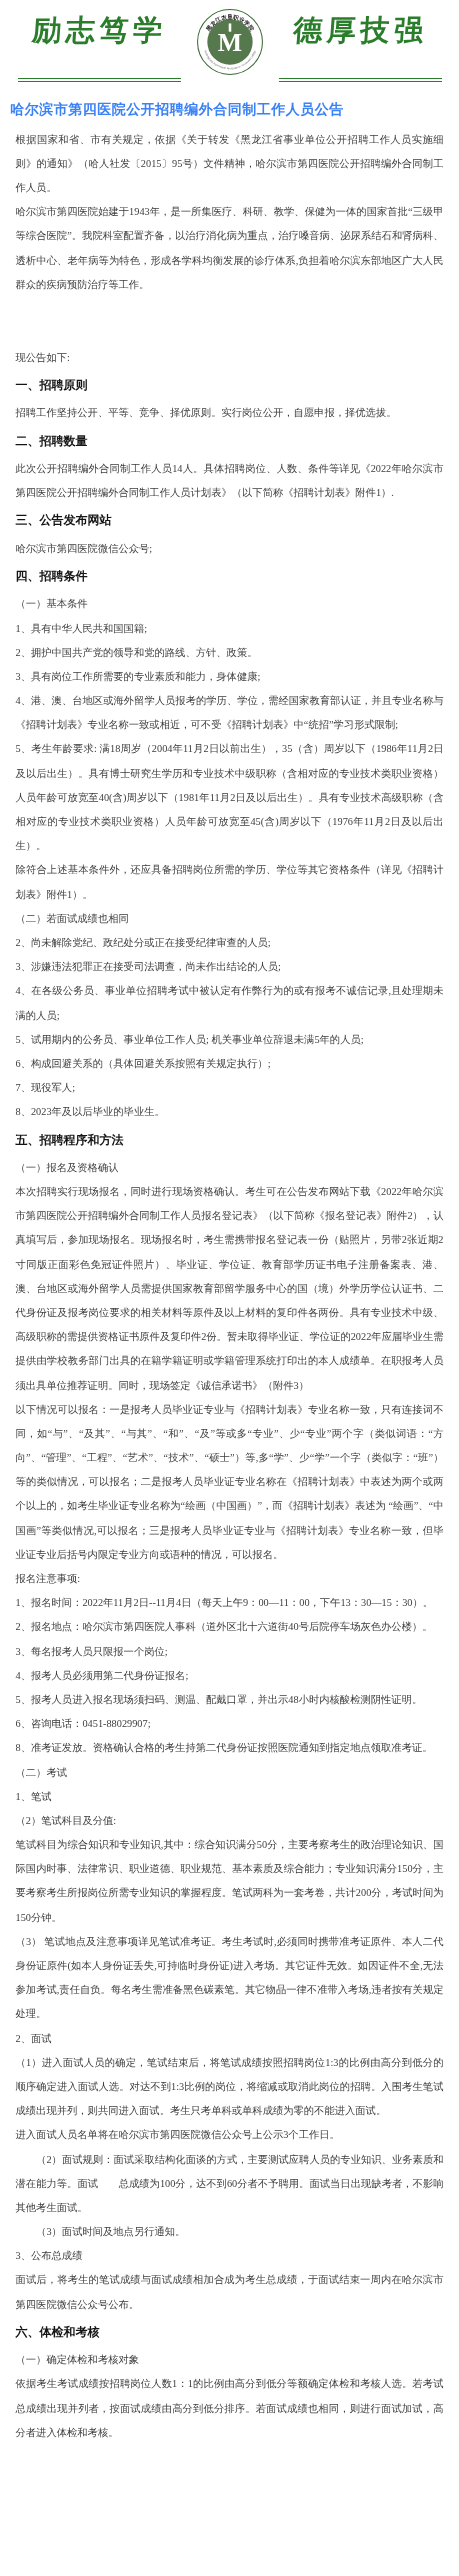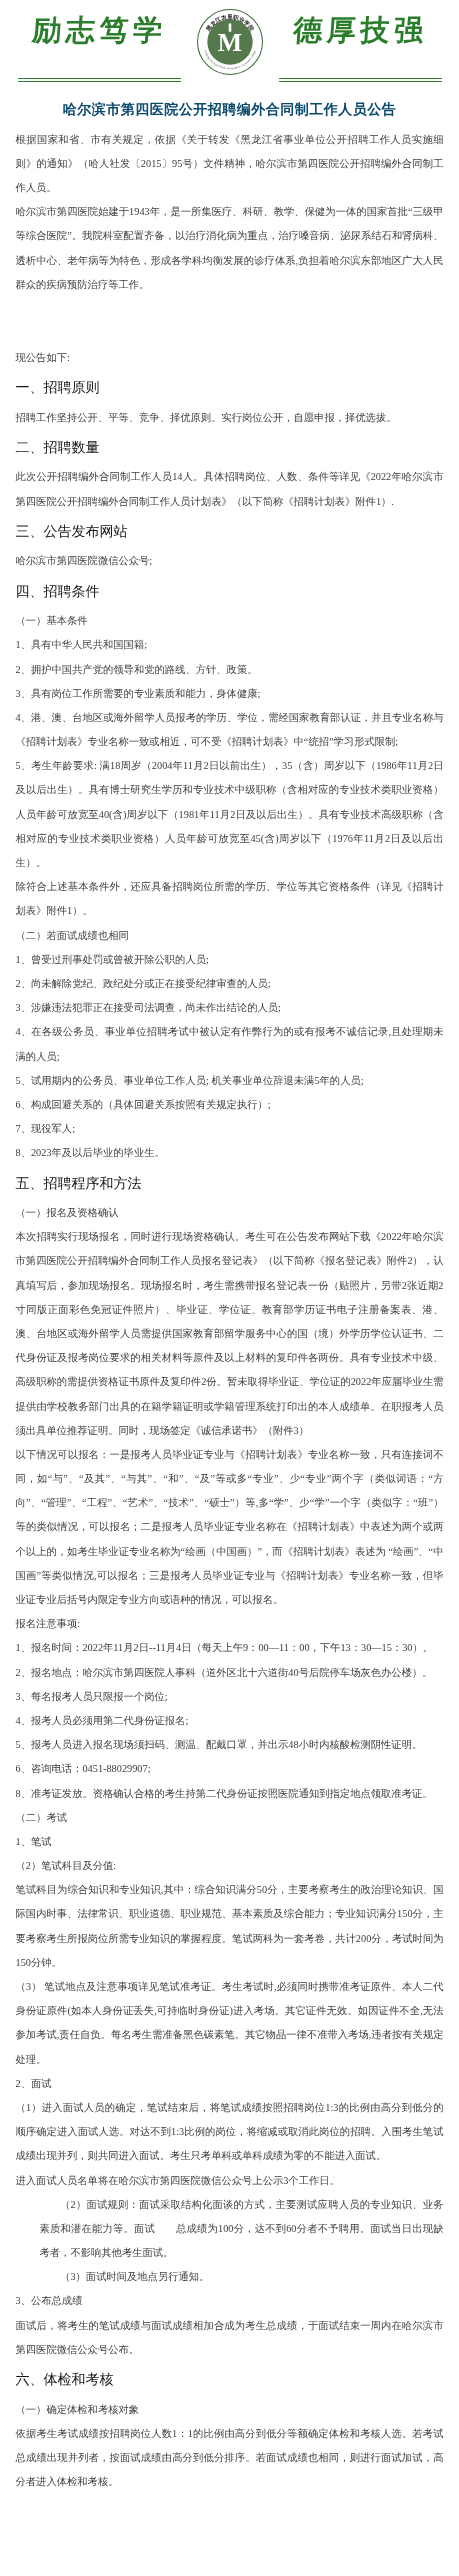--- a/index.html
+++ b/index.html
@@ -7,30 +7,30 @@
         background:#fff;font-family:"Liberation Serif","DejaVu Serif",serif;color:#3d3d3d;}
 
   
   .banner{display:flex;justify-content:space-between;align-items:stretch;padding:11.3px 17.5px 0;height:71px;}
   .motto-block{width:163px;display:flex;flex-direction:column;justify-content:space-between;}
   .motto{font-size:29px;font-weight:bold;color:#2a7d2a;letter-spacing:4.6px;text-align:center;
          font-family:"DejaVu Serif",serif;transform:skewX(-4deg);white-space:nowrap;line-height:1.35;}
   .double-rule{height:2.1px;border-top:1.5px solid #2a7d2a;border-bottom:1.5px solid #2a7d2a;margin-top:4.1px;}
   .logo{width:68px;height:68px;flex:0 0 68px;margin-top:-3.1px;}
 
-  .doc-title{font-family:"Liberation Sans",sans-serif;font-weight:bold;color:#0c4a6e;font-size:14px;
-             text-align:center;margin:17.5px 10.3px 8.2px;letter-spacing:0.5px;line-height:1.4;}
+  .doc-title{font-family:"Liberation Sans",sans-serif;font-weight:bold;color:#3b82f6;font-size:14px;
+             margin:17.5px 10.3px 8.2px;letter-spacing:0.5px;line-height:1.4;}
 
   
   .flow{padding:0 15.5px;font-size:10.3px;line-height:2.35;text-align:justify;}
   .flow p.para{margin:0;}
-  .flow p.para.indent{text-indent:2em;margin-left:24px;}
+  .flow p.para.indent{text-indent:2em;}
   .flow .blank{height:49px;}
-  .flow h2.sec{font-family:"Liberation Sans",sans-serif;font-size:14px;color:#151515;margin:3.1px 0;
-               font-weight:normal;line-height:2.1;text-align:left;}
+  .flow h2.sec{font-family:"Liberation Sans",sans-serif;font-size:12px;color:#151515;margin:3.1px 0;
+               font-weight:bold;line-height:2.1;text-align:left;}
 </style>
 </head>
 <body>
 
 <div class="page">
 
   <div class="banner">
     <div class="motto-block">
       <div class="motto">励志笃学</div>
       <div class="double-rule"></div>
@@ -70,21 +70,20 @@
       <p class="para">哈尔滨市第四医院微信公众号;</p>
       <h2 class="sec">四、招聘条件</h2>
       <p class="para">（一）基本条件</p>
       <p class="para">1、具有中华人民共和国国籍;</p>
       <p class="para">2、拥护中国共产党的领导和党的路线、方针、政策。</p>
       <p class="para">3、具有岗位工作所需要的专业素质和能力，身体健康;</p>
       <p class="para">4、港、澳、台地区或海外留学人员报考的学历、学位，需经国家教育部认证，并且专业名称与《招聘计划表》专业名称一致或相近，可不受《招聘计划表》中“统招”学习形式限制;</p>
       <p class="para">5、考生年龄要求: 满18周岁（2004年11月2日以前出生），35（含）周岁以下（1986年11月2日及以后出生）。具有博士研究生学历和专业技术中级职称（含相对应的专业技术类职业资格）人员年龄可放宽至40(含)周岁以下（1981年11月2日及以后出生）。具有专业技术高级职称（含相对应的专业技术类职业资格）人员年龄可放宽至45(含)周岁以下（1976年11月2日及以后出生）。</p>
       <p class="para">除符合上述基本条件外，还应具备招聘岗位所需的学历、学位等其它资格条件（详见《招聘计划表》附件1）。</p>
       <p class="para">（二）若面试成绩也相同</p>
-      <p class="para">1、曾受过刑事处罚或曾被开除公职的人员;</p>
       <p class="para">2、尚未解除党纪、政纪处分或正在接受纪律审查的人员;</p>
       <p class="para">3、涉嫌违法犯罪正在接受司法调查，尚未作出结论的人员;</p>
       <p class="para">4、在各级公务员、事业单位招聘考试中被认定有作弊行为的或有报考不诚信记录,且处理期未满的人员;</p>
       <p class="para">5、试用期内的公务员、事业单位工作人员; 机关事业单位辞退未满5年的人员;</p>
       <p class="para">6、构成回避关系的（具体回避关系按照有关规定执行）;</p>
       <p class="para">7、现役军人;</p>
       <p class="para">8、2023年及以后毕业的毕业生。</p>
       <h2 class="sec">五、招聘程序和方法</h2>
       <p class="para">（一）报名及资格确认</p>
       <p class="para">本次招聘实行现场报名，同时进行现场资格确认。考生可在公告发布网站下载《2022年哈尔滨市第四医院公开招聘编外合同制工作人员报名登记表》（以下简称《报名登记表》附件2），认真填写后，参加现场报名。现场报名时，考生需携带报名登记表一份（贴照片，另带2张近期2寸同版正面彩色免冠证件照片）、毕业证、学位证、教育部学历证书电子注册备案表、港、澳、台地区或海外留学人员需提供国家教育部留学服务中心的国（境）外学历学位认证书、二代身份证及报考岗位要求的相关材料等原件及以上材料的复印件各两份。具有专业技术中级、高级职称的需提供资格证书原件及复印件2份。暂未取得毕业证、学位证的2022年应届毕业生需提供由学校教务部门出具的在籍学籍证明或学籍管理系统打印出的本人成绩单。在职报考人员须出具单位推荐证明。同时，现场签定《诚信承诺书》（附件3）</p>

